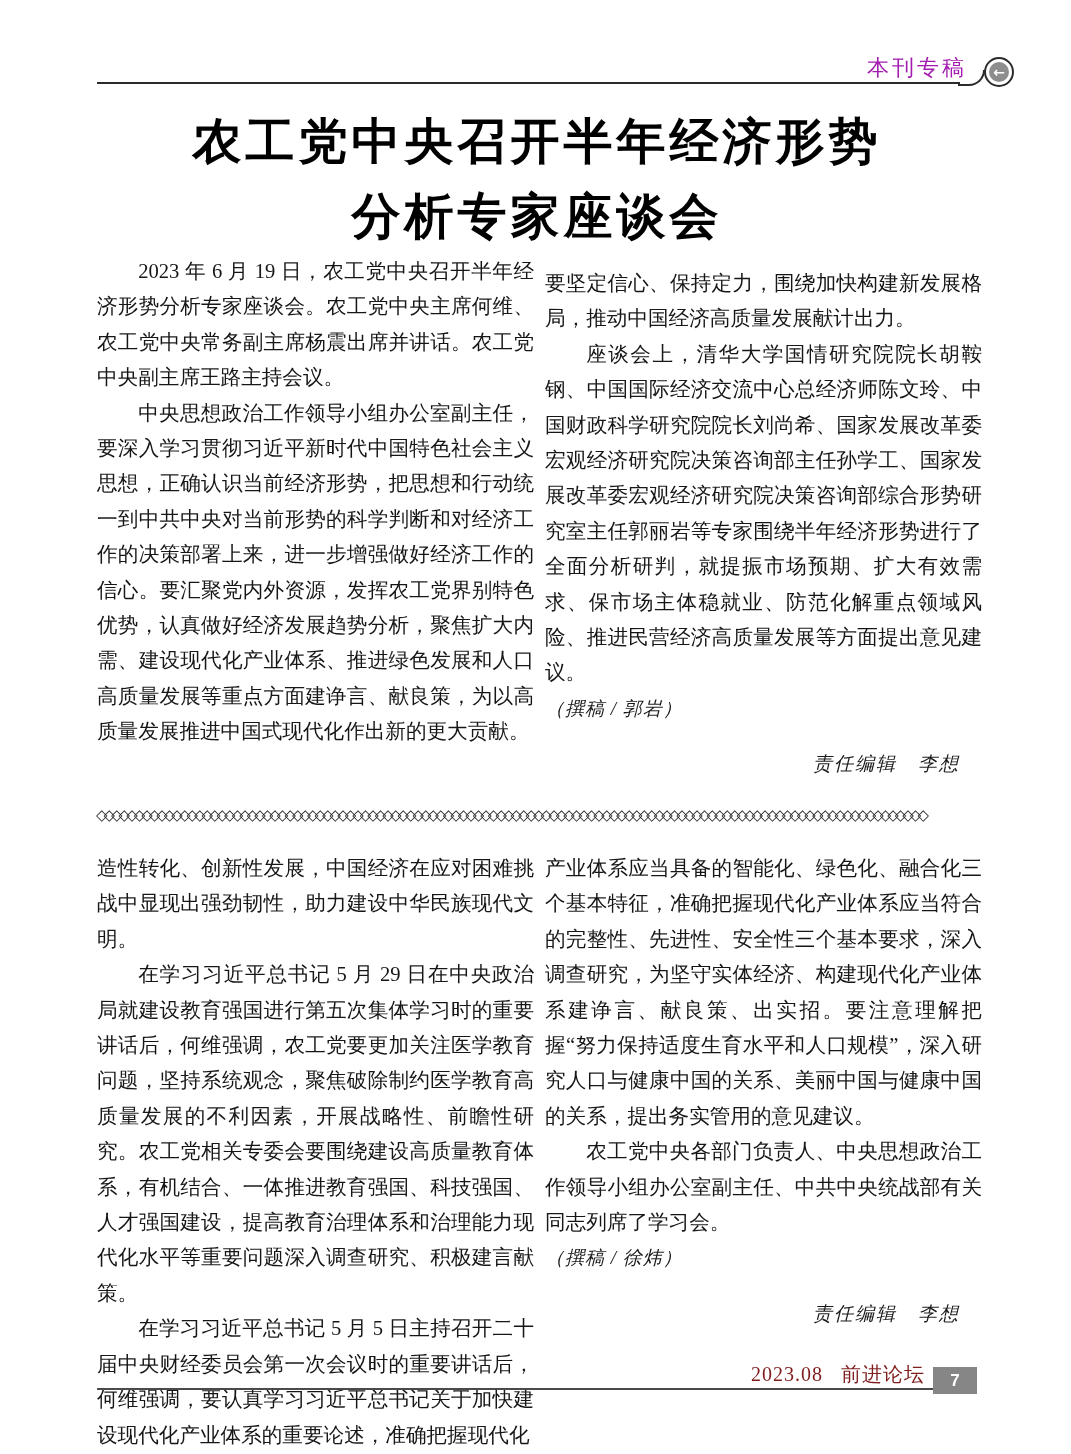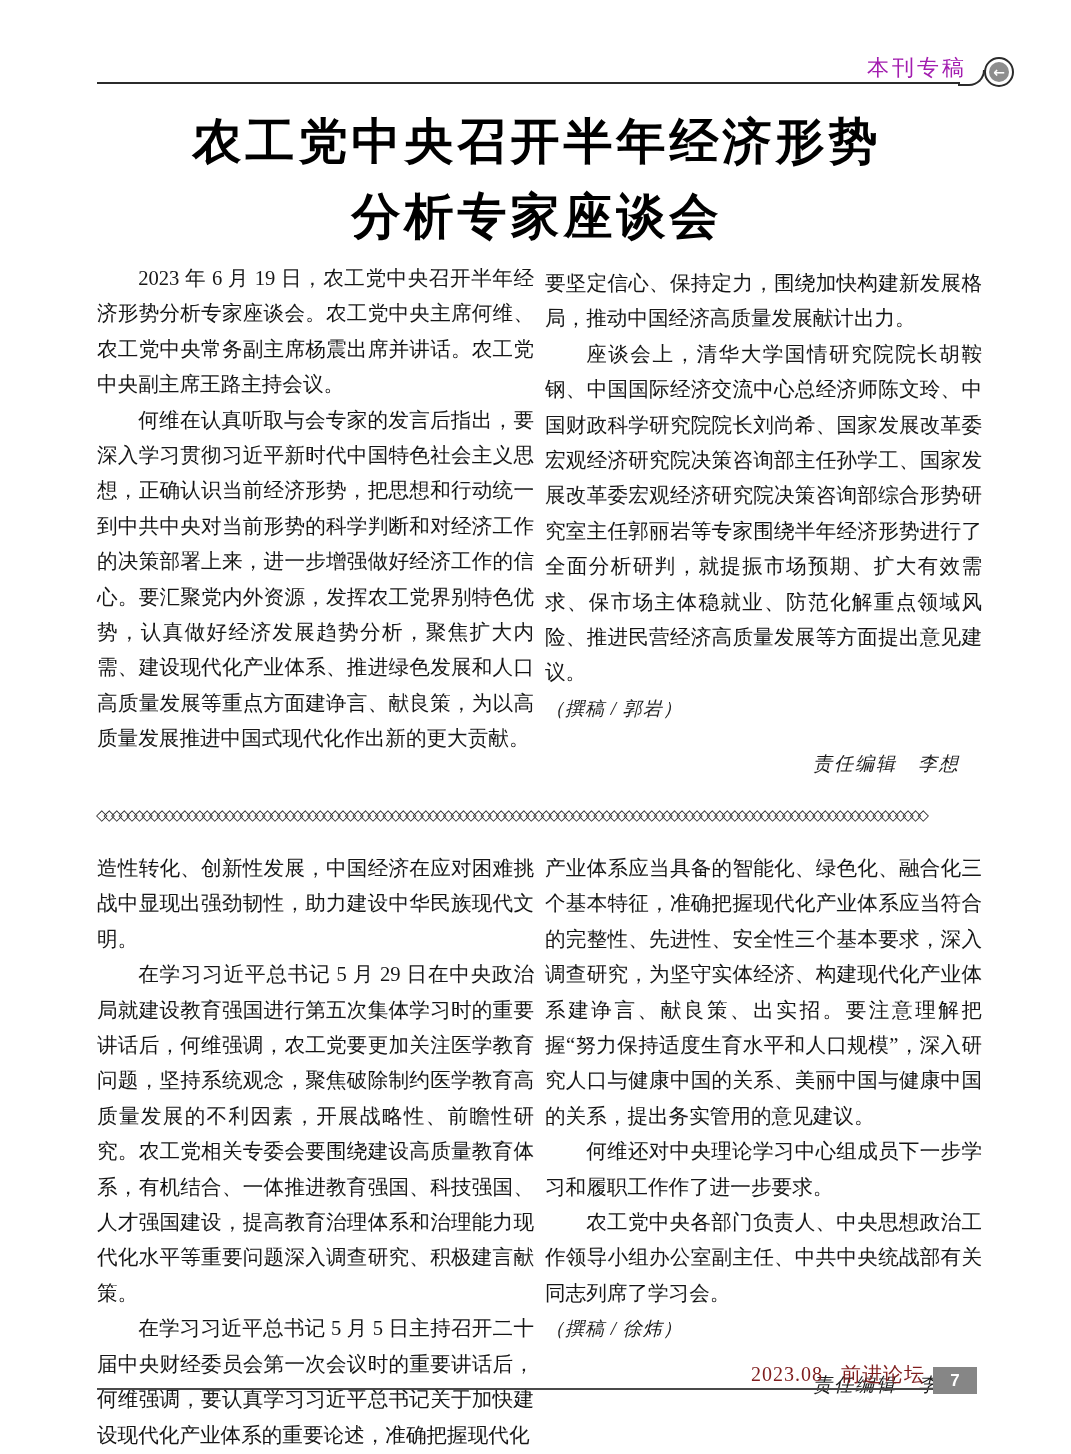--- a/index.html
+++ b/index.html
@@ -38,21 +38,21 @@
     font-weight:900;font-size:49px;line-height:75px;letter-spacing:4px;color:#000;
   }
 
   
   .col{
     position:absolute;width:437px;
     font-size:20.6px;line-height:35.4px;text-align:justify;color:#161616;
   }
   .col p{margin:0;text-indent:2em;}
   .col p.cont{text-indent:0;}
-  .c1L{left:97px;top:261px;}
+  .c1L{left:97px;top:254px;}
   .c1R{left:545px;top:266px;}
   .c2L{left:97px;top:851px;}
   .c2R{left:545px;top:851px;}
 
   .byline{
     padding-right:12px;margin-top:0;
     font-style:italic;font-size:19px;letter-spacing:1px;color:#1a1a1a;
   }
   .editor{
     text-align:right;padding-right:22px;margin-top:20px;
@@ -91,41 +91,40 @@
     <span class="header-icon-inner">←</span>
   </div>
 
   <div class="title">
     <div>农工党中央召开半年经济形势</div>
     <div>分析专家座谈会</div>
   </div>
 
   <div class="col c1L">
     <p>2023 年 6 月 19 日，农工党中央召开半年经济形势分析专家座谈会。农工党中央主席何维、农工党中央常务副主席杨震出席并讲话。农工党中央副主席王路主持会议。</p>
-    <p>何维在认真听取与会专家的发言后指出，要深入学习贯彻习近平新时代中国特色社会主义思想，正确认识当前经济形势，把思想和行动统一到中共中央对当前形势的科学判断和对经济工作的决策部署上来，进一步增强做好经济工作的信心。要汇聚党内外资源，发挥农工党界别特色优势，认真做好经济发展趋势分析，聚焦扩大内需、建设现代化产业体系、推进绿色发展和人口高质量发展等重点方面建诤言、献良策，为以高质量发展推进中国式现代化作出新的更大贡献。</p>
+    <p>中央思想政治工作领导小组办公室副主任，要深入学习贯彻习近平新时代中国特色社会主义思想，正确认识当前经济形势，把思想和行动统一到中共中央对当前形势的科学判断和对经济工作的决策部署上来，进一步增强做好经济工作的信心。要汇聚党内外资源，发挥农工党界别特色优势，认真做好经济发展趋势分析，聚焦扩大内需、建设现代化产业体系、推进绿色发展和人口高质量发展等重点方面建诤言、献良策，为以高质量发展推进中国式现代化作出新的更大贡献。</p>
   </div>
 
   <div class="col c1R">
     <p class="cont">要坚定信心、保持定力，围绕加快构建新发展格局，推动中国经济高质量发展献计出力。</p>
     <p>座谈会上，清华大学国情研究院院长胡鞍钢、中国国际经济交流中心总经济师陈文玲、中国财政科学研究院院长刘尚希、国家发展改革委宏观经济研究院决策咨询部主任孙学工、国家发展改革委宏观经济研究院决策咨询部综合形势研究室主任郭丽岩等专家围绕半年经济形势进行了全面分析研判，就提振市场预期、扩大有效需求、保市场主体稳就业、防范化解重点领域风险、推进民营经济高质量发展等方面提出意见建议。</p>
     <div class="byline">（撰稿 / 郭岩）</div>
     <div class="editor">责任编辑　李想</div>
   </div>
 
   <div class="divider">◇◇◇◇◇◇◇◇◇◇◇◇◇◇◇◇◇◇◇◇◇◇◇◇◇◇◇◇◇◇◇◇◇◇◇◇◇◇◇◇◇◇◇◇◇◇◇◇◇◇◇◇◇◇◇◇◇◇◇◇◇◇◇◇◇◇◇◇◇◇◇◇◇◇◇◇◇◇◇◇◇◇◇◇◇◇◇◇◇◇◇◇◇◇◇◇◇◇◇◇◇◇◇◇◇◇◇◇◇◇</div>
 
   <div class="col c2L">
     <p class="cont">造性转化、创新性发展，中国经济在应对困难挑战中显现出强劲韧性，助力建设中华民族现代文明。</p>
     <p>在学习习近平总书记 5 月 29 日在中央政治局就建设教育强国进行第五次集体学习时的重要讲话后，何维强调，农工党要更加关注医学教育问题，坚持系统观念，聚焦破除制约医学教育高质量发展的不利因素，开展战略性、前瞻性研究。农工党相关专委会要围绕建设高质量教育体系，有机结合、一体推进教育强国、科技强国、人才强国建设，提高教育治理体系和治理能力现代化水平等重要问题深入调查研究、积极建言献策。</p>
     <p>在学习习近平总书记 5 月 5 日主持召开二十届中央财经委员会第一次会议时的重要讲话后，何维强调，要认真学习习近平总书记关于加快建设现代化产业体系的重要论述，准确把握现代化</p>
   </div>
 
   <div class="col c2R">
     <p class="cont">产业体系应当具备的智能化、绿色化、融合化三个基本特征，准确把握现代化产业体系应当符合的完整性、先进性、安全性三个基本要求，深入调查研究，为坚守实体经济、构建现代化产业体系建诤言、献良策、出实招。要注意理解把握“努力保持适度生育水平和人口规模”，深入研究人口与健康中国的关系、美丽中国与健康中国的关系，提出务实管用的意见建议。</p>
-    <p>何维还对中央理论学习中心组成员下一步学习和履职工作作了进一步要求。</p>
     <p>农工党中央各部门负责人、中央思想政治工作领导小组办公室副主任、中共中央统战部有关同志列席了学习会。</p>
     <div class="byline">（撰稿 / 徐炜）</div>
     <div class="editor">责任编辑　李想</div>
   </div>
 
   <div class="footer-line"></div>
   <div class="footer-text">
     <span>2023.08</span><span class="journal">前进论坛</span>
   </div>
   <div class="page-box">7</div>

